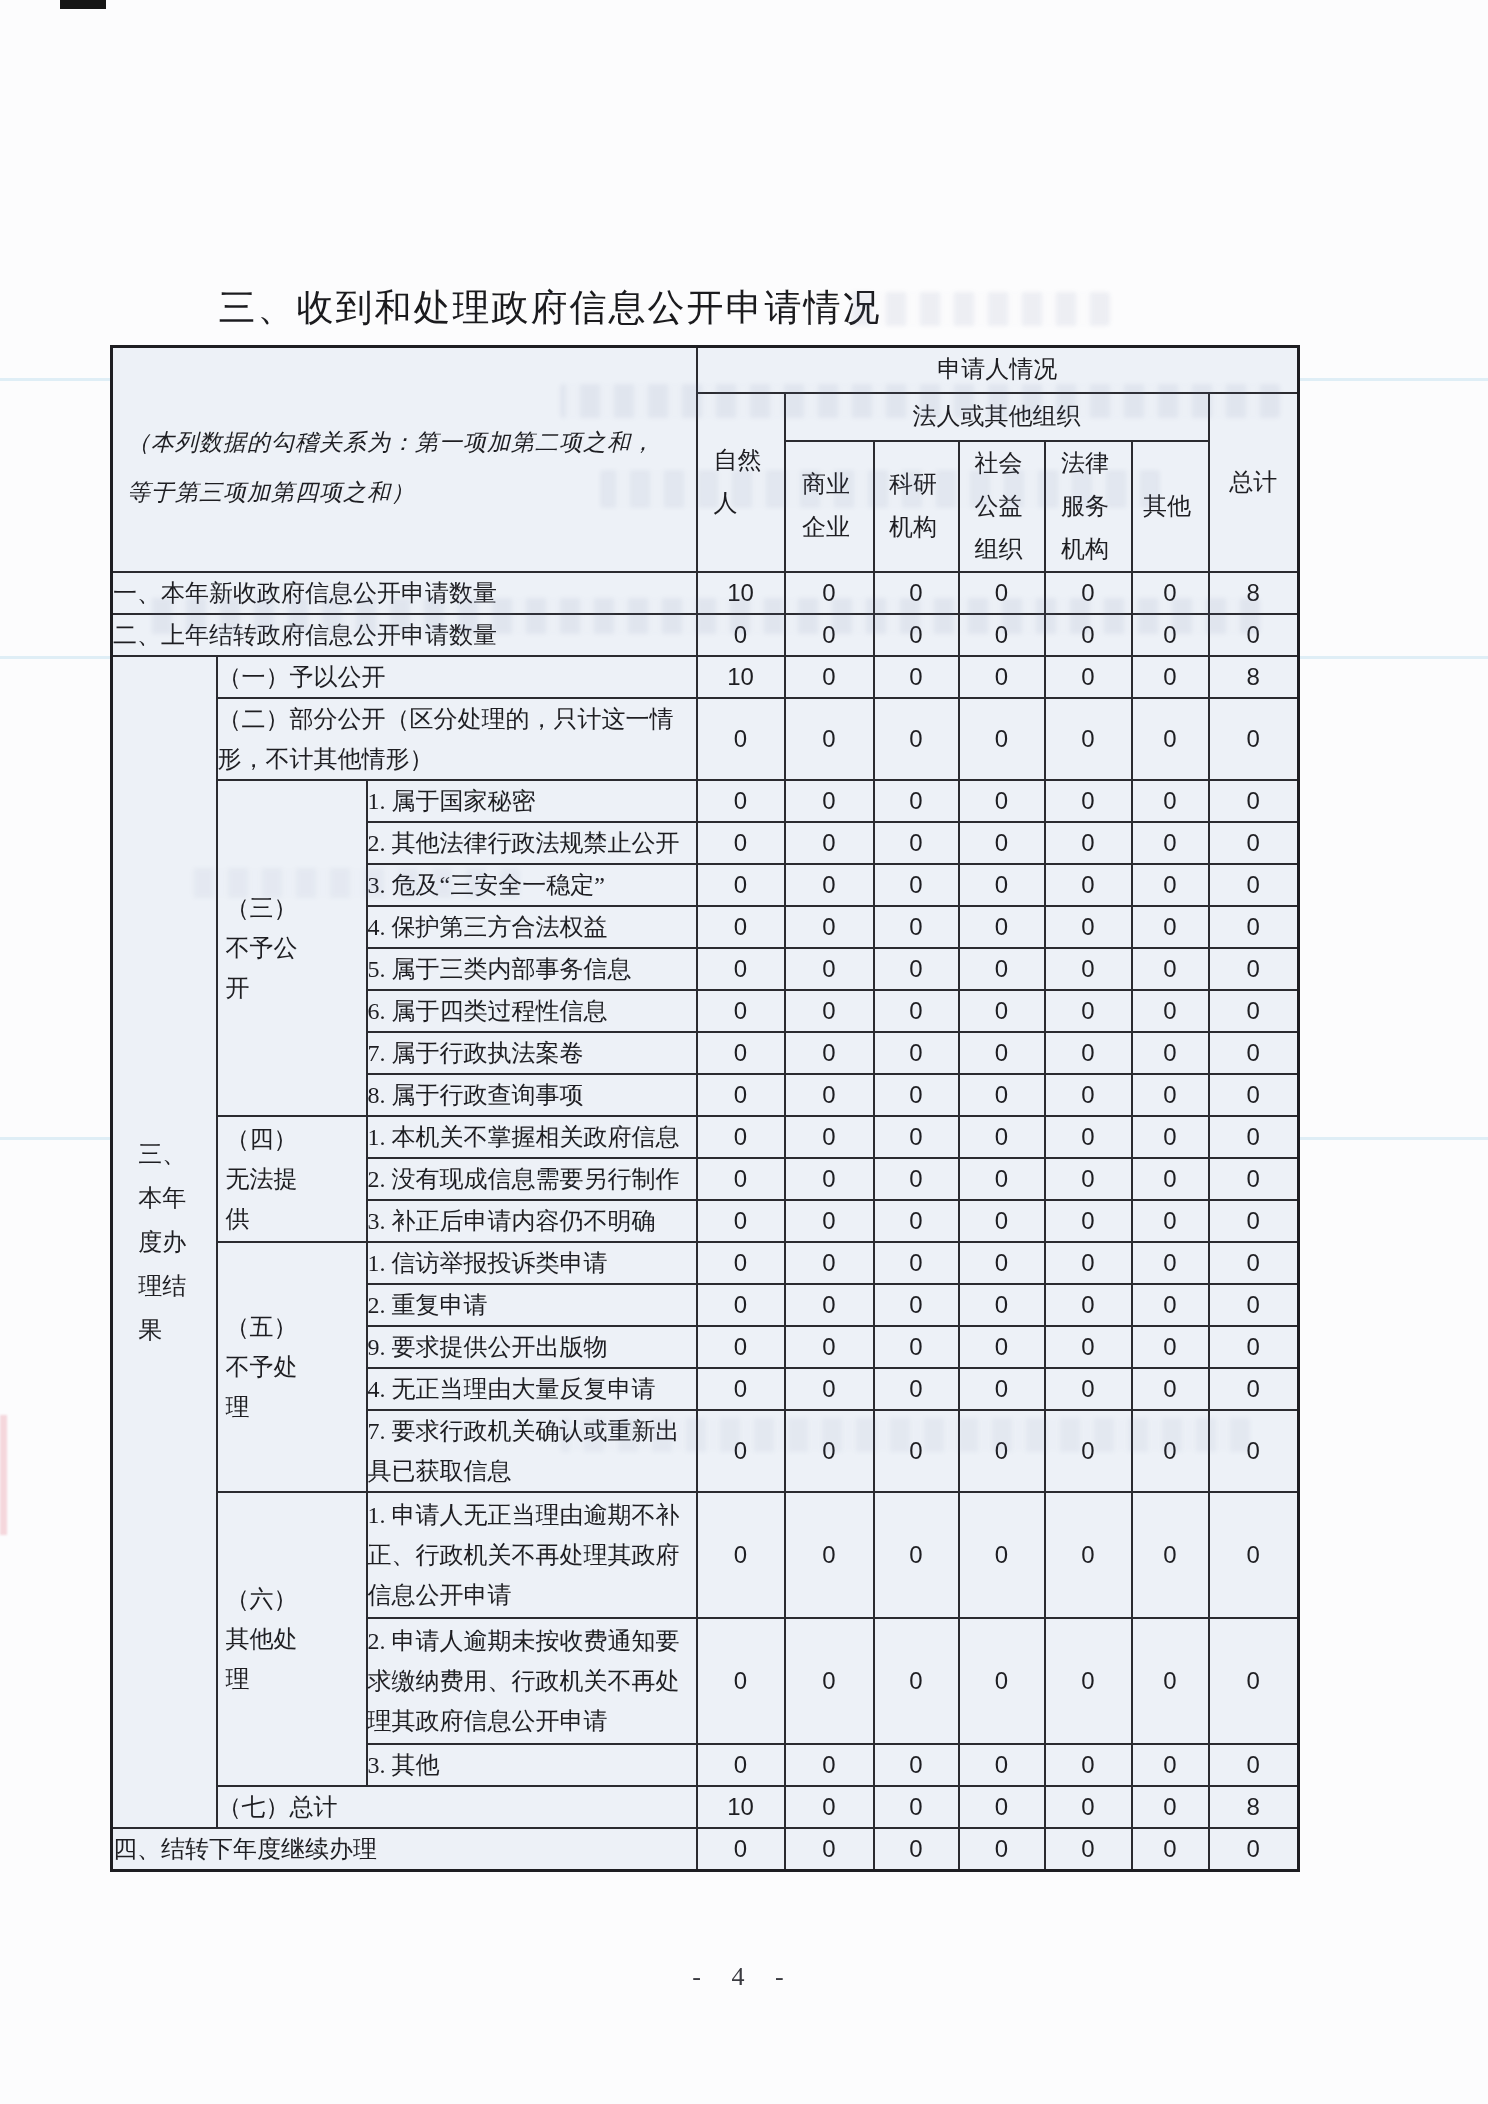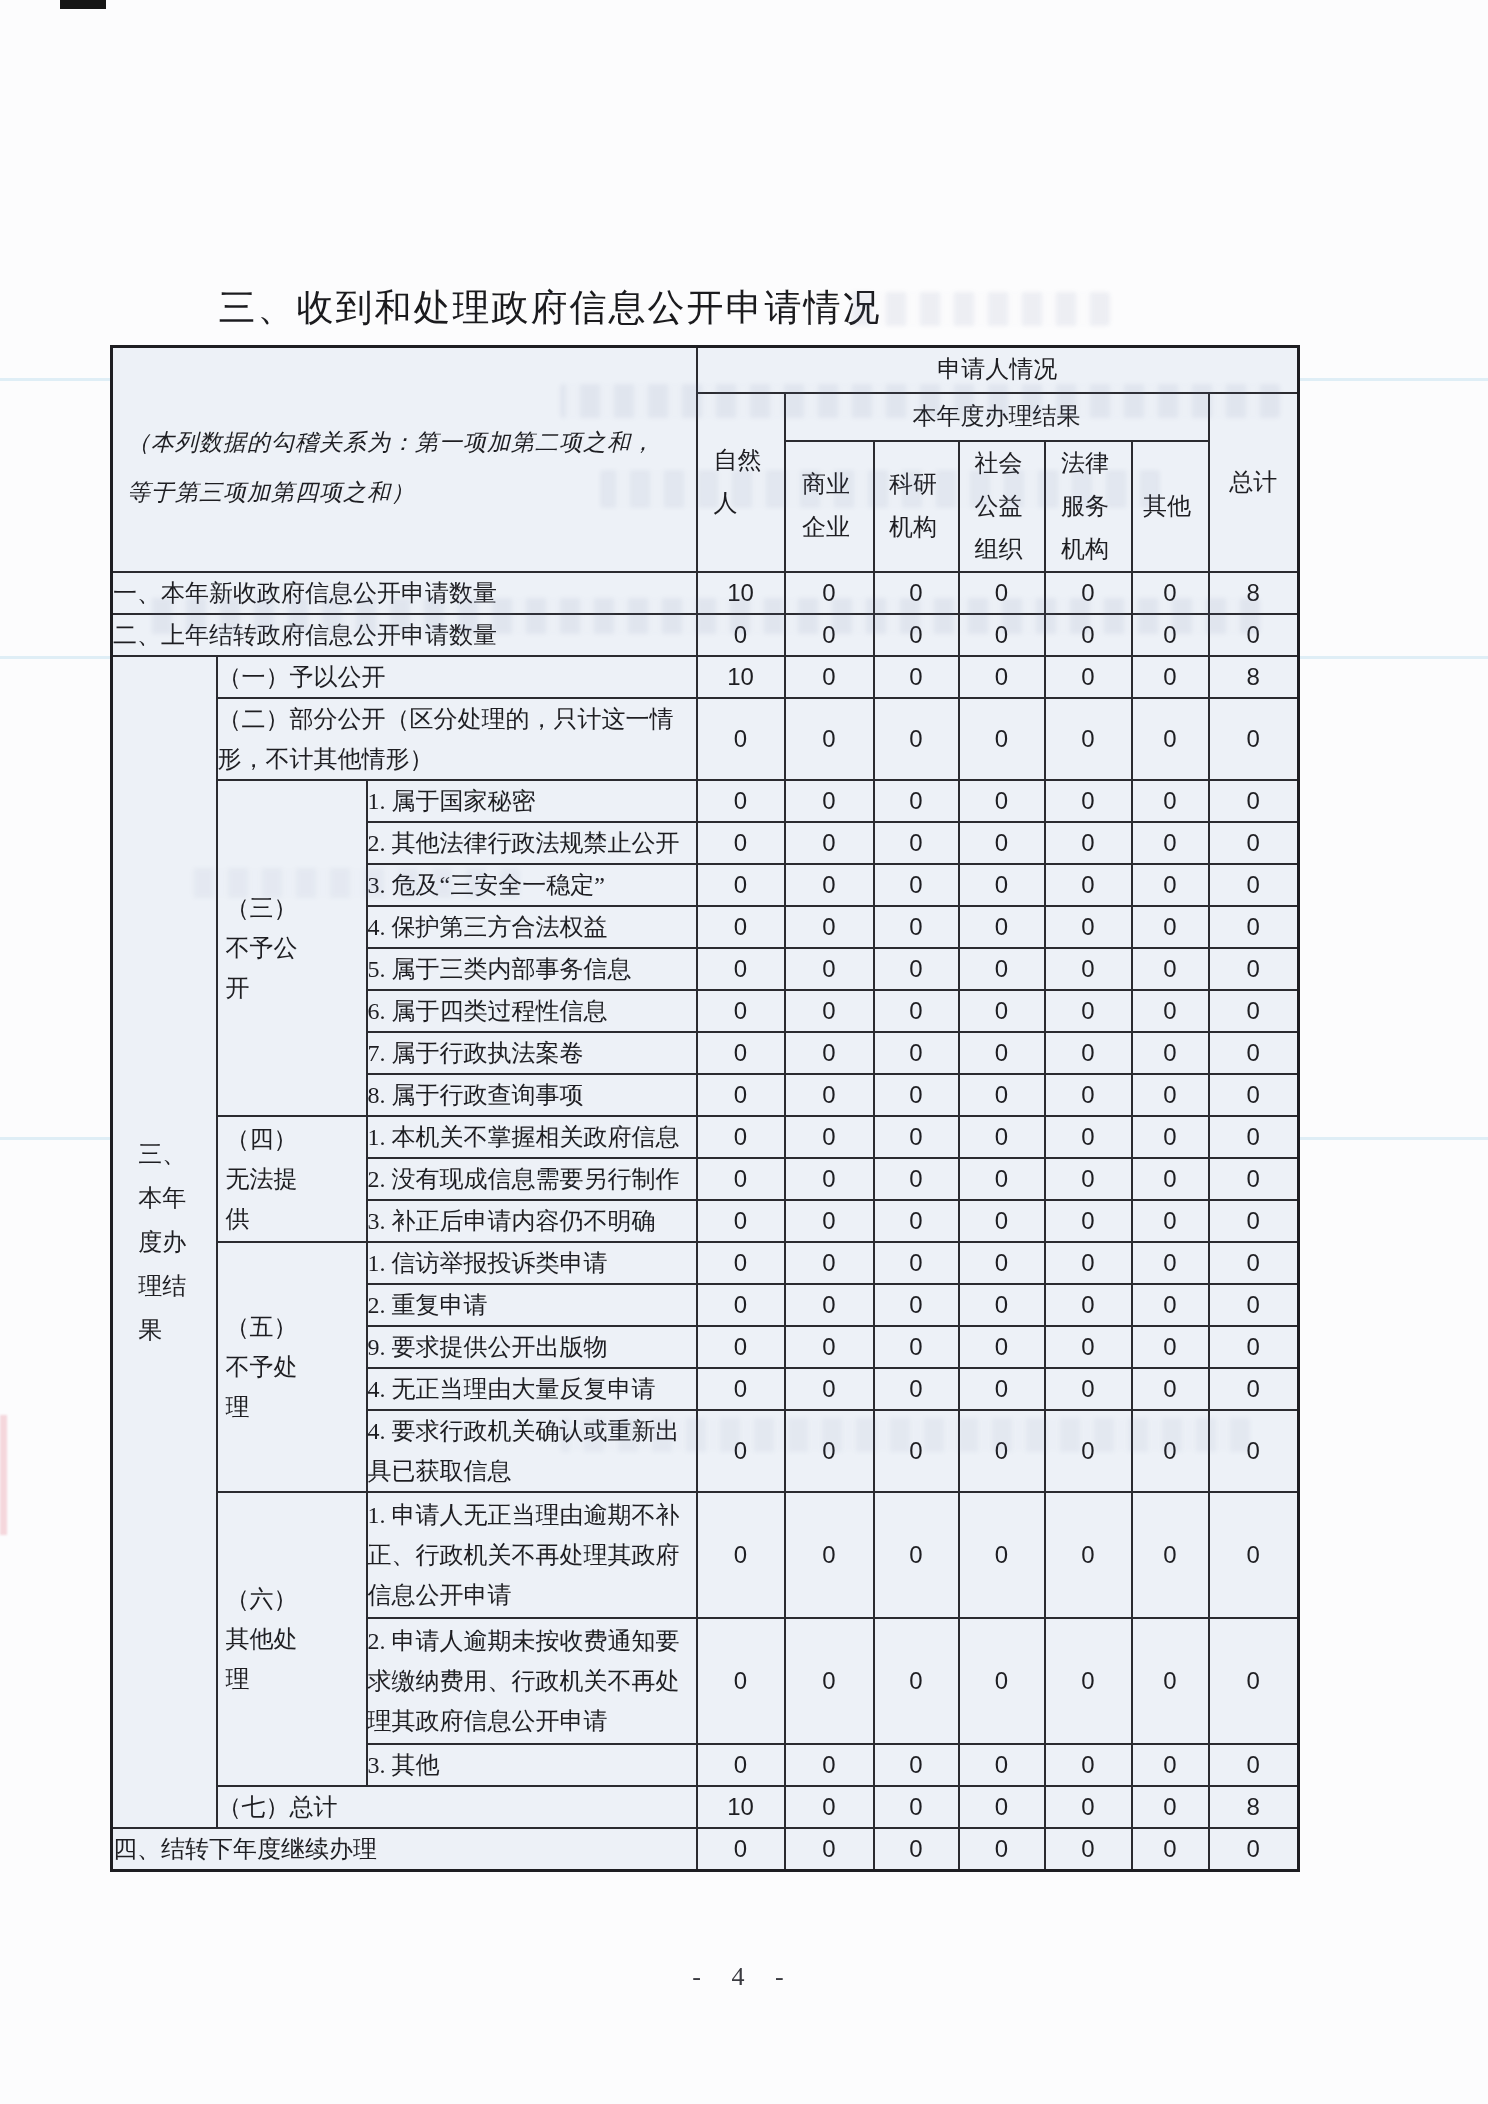--- a/index.html
+++ b/index.html
@@ -96,21 +96,21 @@
     <tr class="h1">
       <td class="note" colspan="3" rowspan="3">
           <div class="note-inner">（本列数据的勾稽关系为：第一项加第二项之和，等于第三项加第四项之和）</div>
         </td>
       <td class="hdr" colspan="7">申请人情况</td>
     </tr>
     <tr class="h2">
       <td class="hdr" rowspan="2">
           <div class="w2">自然人</div>
         </td>
-      <td class="hdr" colspan="5">本年度办理结果</td>
+      <td class="hdr" colspan="5">法人或其他组织</td>
       <td class="hdr" rowspan="2">总计</td>
     </tr>
     <tr class="h3">
       <td class="hdr">
           <div class="w2">商业企业</div>
         </td>
       <td class="hdr">
           <div class="w2">科研机构</div>
         </td>
       <td class="hdr">
@@ -324,21 +324,21 @@
       <td class="lbl">4. 无正当理由大量反复申请</td>
       <td class="val">0</td>
         <td class="val">0</td>
         <td class="val">0</td>
         <td class="val">0</td>
         <td class="val">0</td>
         <td class="val">0</td>
         <td class="val">0</td>
     </tr>
     <tr class="r2">
-      <td class="lbl wrap">4. 要求行政机关确认或重新出具已获取信息</td>
+      <td class="lbl wrap">7. 要求行政机关确认或重新出具已获取信息</td>
       <td class="val">0</td>
         <td class="val">0</td>
         <td class="val">0</td>
         <td class="val">0</td>
         <td class="val">0</td>
         <td class="val">0</td>
         <td class="val">0</td>
     </tr>
 
     <tr class="r3">

